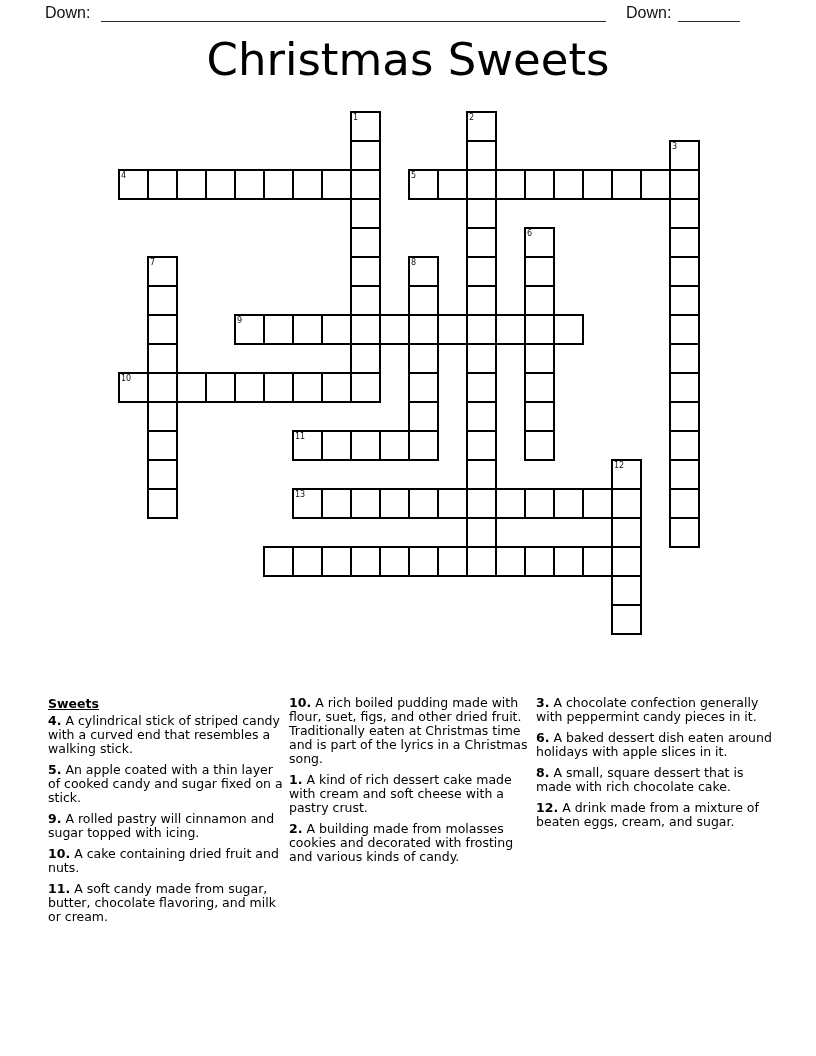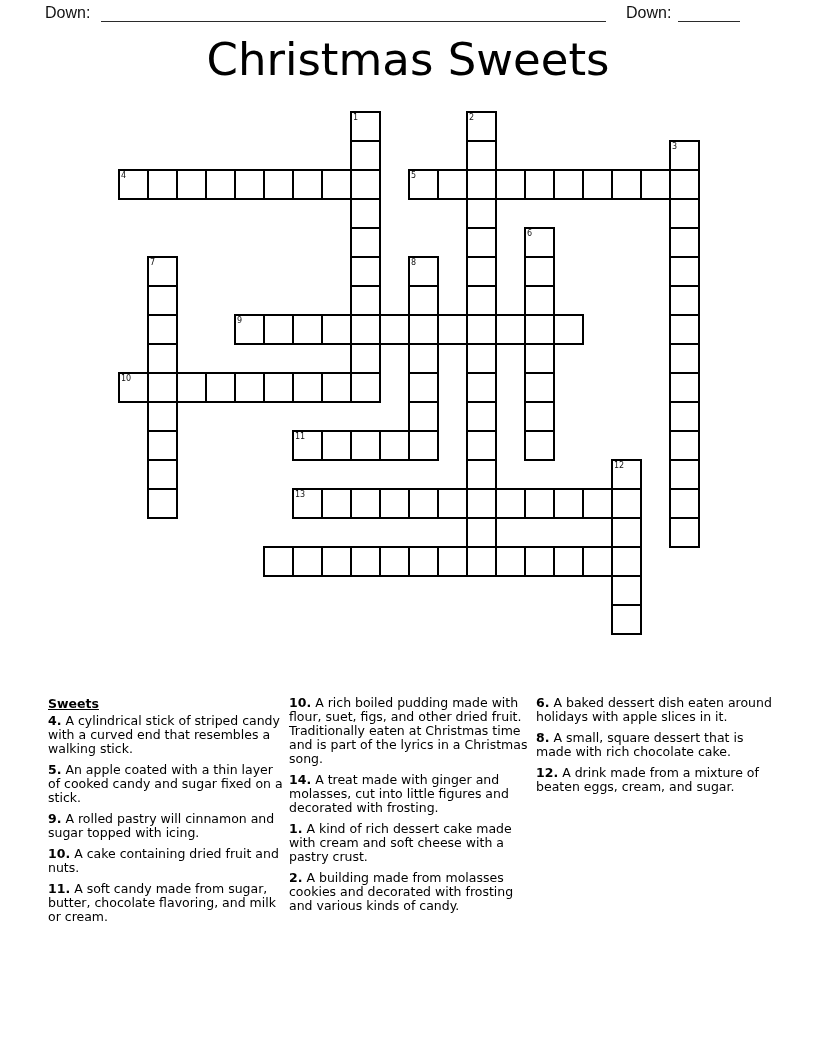--- a/index.html
+++ b/index.html
@@ -255,22 +255,22 @@
     <div class="clue-col clue-col-0">
       <div class="clue-header">Sweets</div>
       <div class="clue"><b>4.</b> A cylindrical stick of striped candy with a curved end that resembles a walking stick.</div>
       <div class="clue"><b>5.</b> An apple coated with a thin layer of cooked candy and sugar fixed on a stick.</div>
       <div class="clue"><b>9.</b> A rolled pastry will cinnamon and sugar topped with icing.</div>
       <div class="clue"><b>10.</b> A cake containing dried fruit and nuts.</div>
       <div class="clue"><b>11.</b> A soft candy made from sugar, butter, chocolate flavoring, and milk or cream.</div>
     </div>
     <div class="clue-col clue-col-1">
       <div class="clue"><b>10.</b> A rich boiled pudding made with flour, suet, figs, and other dried fruit. Traditionally eaten at Christmas time and is part of the lyrics in a Christmas song.</div>
-      <div class="clue"><b>14.</b> A treat made with ginger and molasses, cut into little figures and decorated with frosting.</div>
       <div class="clue"><b>1.</b> A kind of rich dessert cake made with cream and soft cheese with a pastry crust.</div>
       <div class="clue"><b>2.</b> A building made from molasses cookies and decorated with frosting and various kinds of candy.</div>
     </div>
     <div class="clue-col clue-col-2">
+      <div class="clue"><b>3.</b> A chocolate confection generally with peppermint candy pieces in it.</div>
       <div class="clue"><b>6.</b> A baked dessert dish eaten around holidays with apple slices in it.</div>
       <div class="clue"><b>8.</b> A small, square dessert that is made with rich chocolate cake.</div>
       <div class="clue"><b>12.</b> A drink made from a mixture of beaten eggs, cream, and sugar.</div>
     </div>
   </div>
 
 </body></html>

